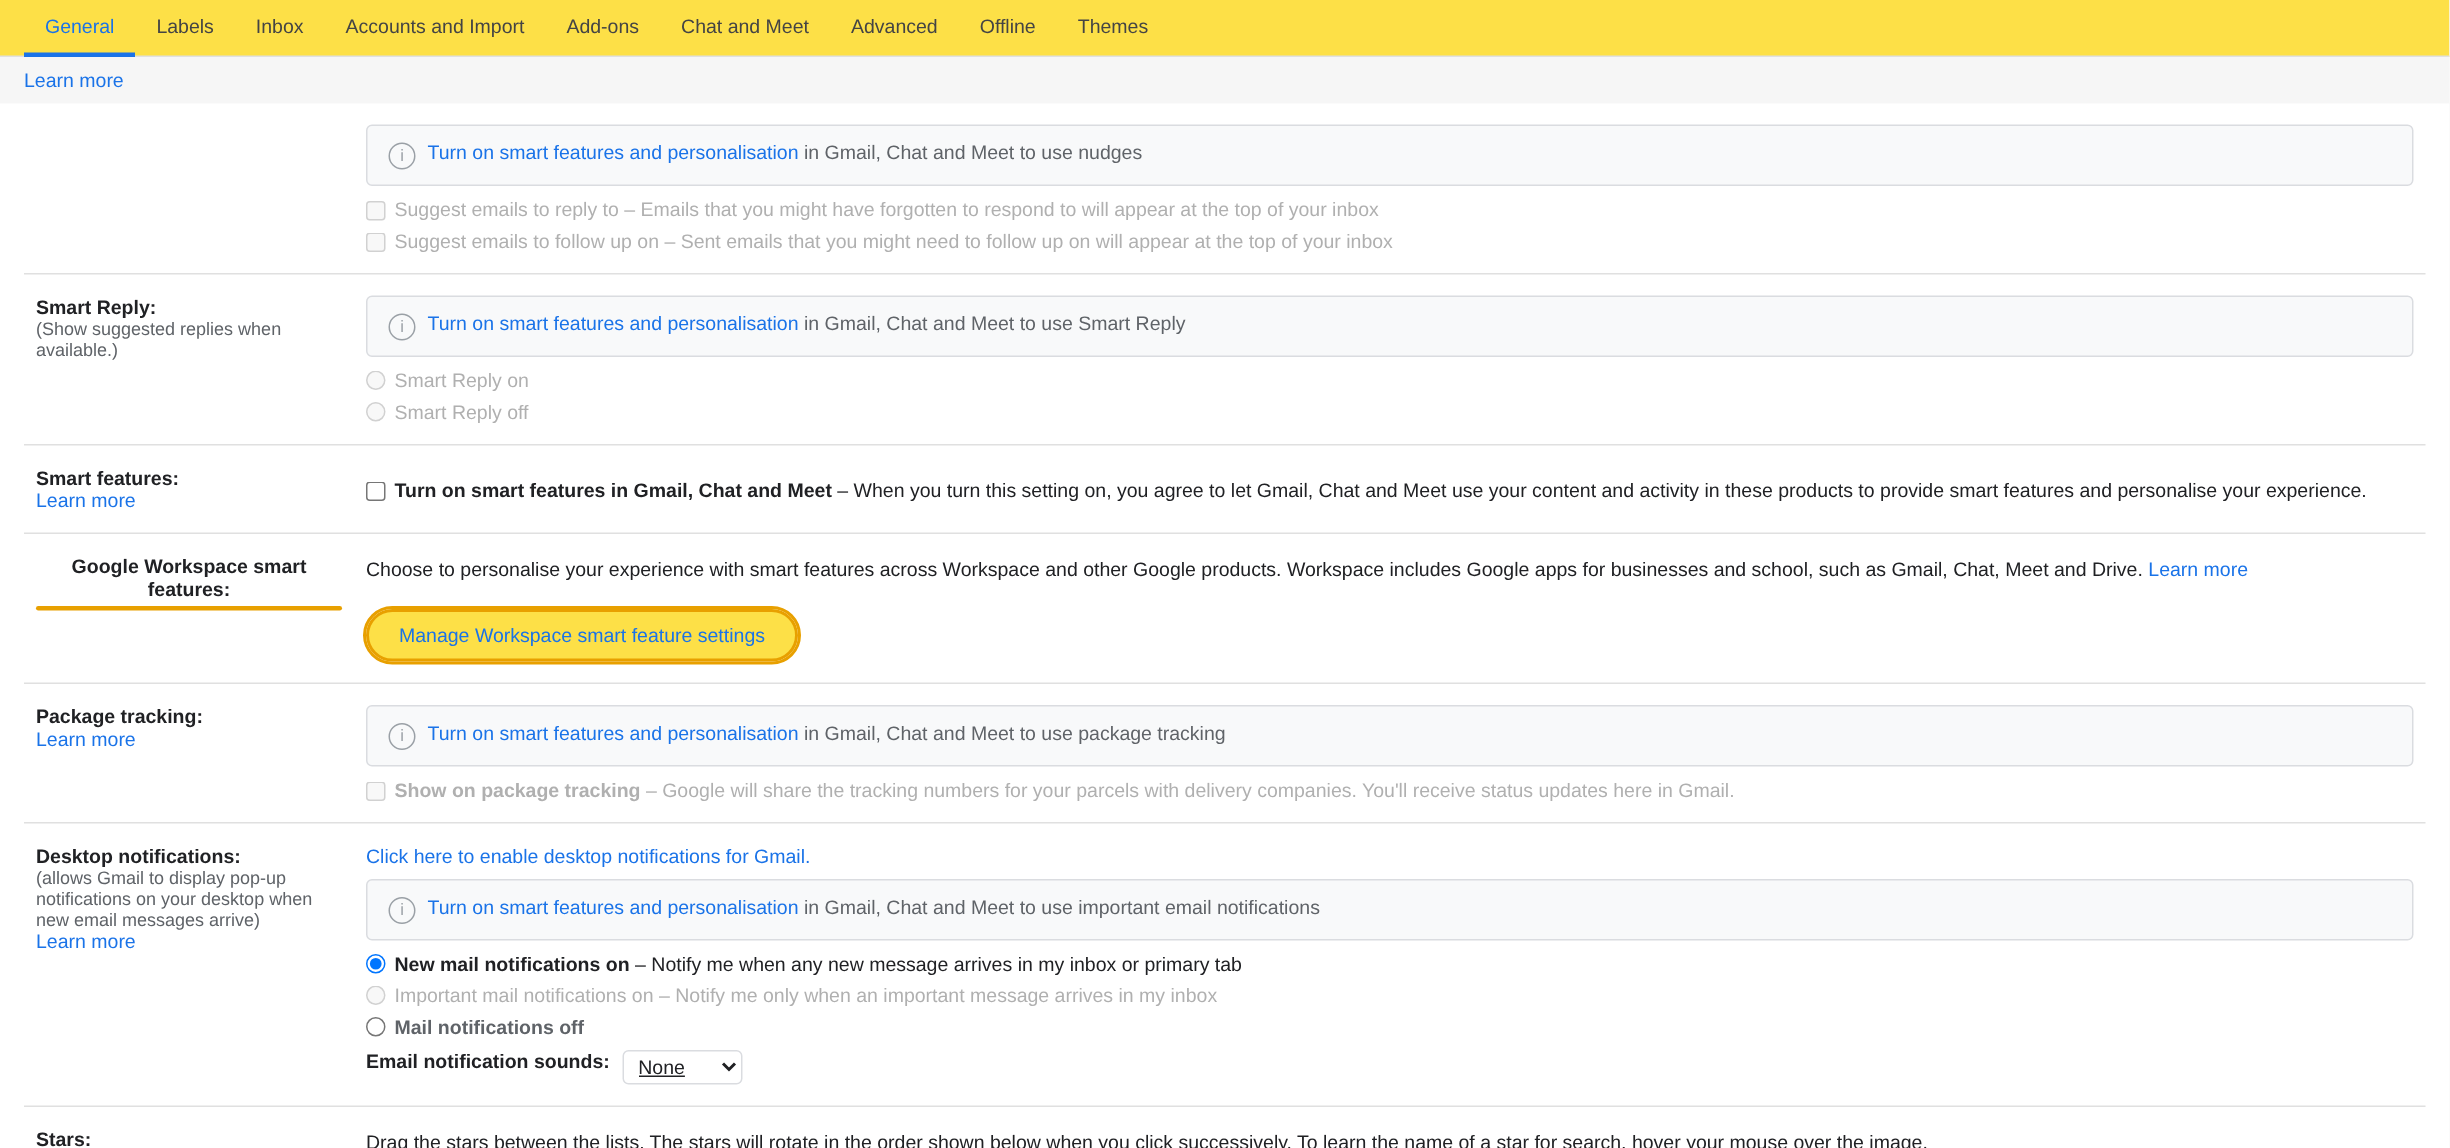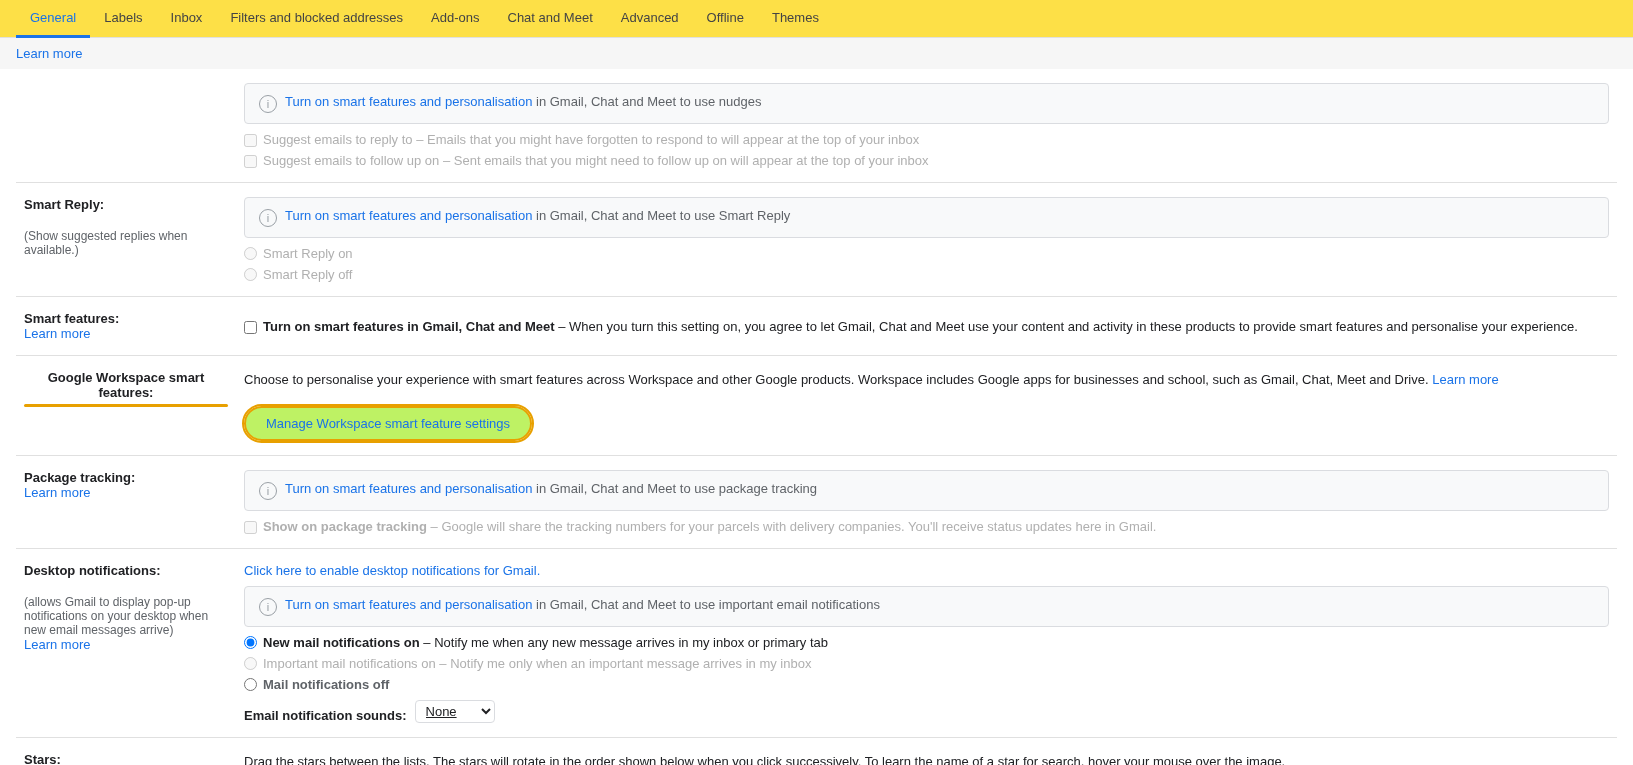--- a/index.html
+++ b/index.html
@@ -61,21 +61,21 @@
       padding-right: 20px;
     }
     .label-bold {
       font-weight: bold;
       color: #202124;
       font-size: 13px;
     }
     .label-sub {
       color: #5f6368;
       font-size: 12px;
-      margin-top: 17px;
+      margin-top: 0;
     }
     .link-blue {
       color: #1a73e8;
       text-decoration: none;
     }
     .info-box {
       background: #f8f9fa;
       border: 1px solid #dadce0;
       border-radius: 4px;
       padding: 10px 14px;
@@ -129,21 +129,21 @@
       line-height: 1.5;
     }
     .manage-btn {
       display: inline-block;
       padding: 8px 20px;
       border: 2px solid #e8a000;
       border-radius: 20px;
       color: #1a73e8;
       font-size: 13px;
       font-weight: 500;
-      background: #bef264;
+      background: #fde047;
       cursor: pointer;
       text-decoration: none;
       margin-top: 8px;
       outline: 2px solid #e8a000;
       outline-offset: 0px;
     }
     .workspace-label-col {
       position: relative;
       text-align: center;
     }
@@ -155,21 +155,21 @@
       border-radius: 2px;
     }
     .enable-link {
       color: #1a73e8;
       text-decoration: none;
       font-size: 13px;
       font-weight: 400;
     }
     .notification-sounds-row {
       display: flex;
-      align-items: flex-end;
+      align-items: flex-start;
       gap: 8px;
       margin-top: 8px;
       font-size: 13px;
     }
     .notification-sounds-label {
       font-weight: bold;
     }
     .notification-sounds-select {
       border: 1px solid #dadce0;
       border-radius: 4px;
@@ -204,21 +204,21 @@
     }
   </style>
 </head>
 <body>
 
 <div class="top-nav">
 
 <a href="#" class="active">General</a>
     <a href="#">Labels</a>
     <a href="#">Inbox</a>
-    <a href="#">Filters and blocked addresses</a>
+    <a href="#">Accounts and Import</a>
     <a href="#">Add-ons</a>
     <a href="#">Chat and Meet</a>
     <a href="#">Advanced</a>
     <a href="#">Offline</a>
     <a href="#">Themes</a>
   </div>
 
 <a class="learn-more-top" href="#">Learn more</a>
 
 <div class="content">

